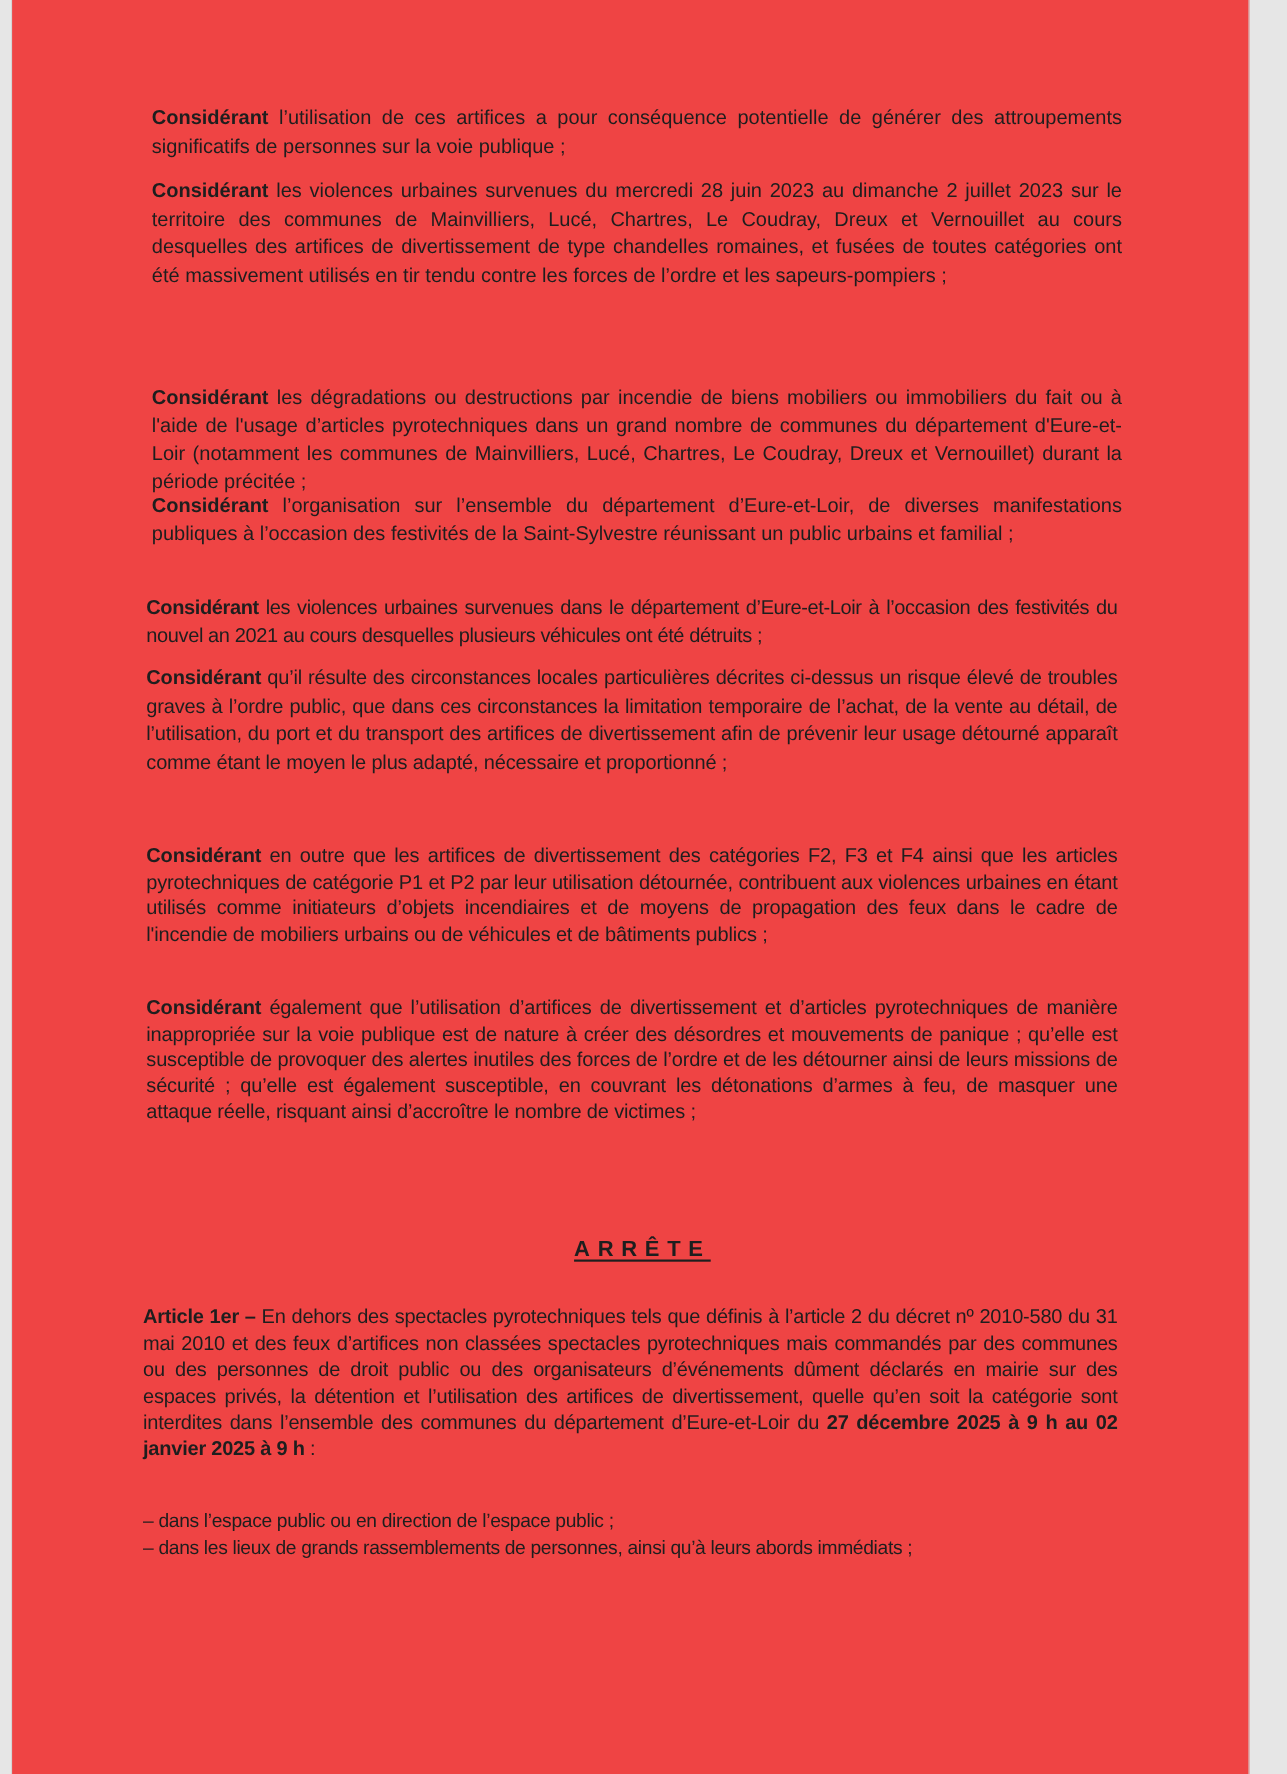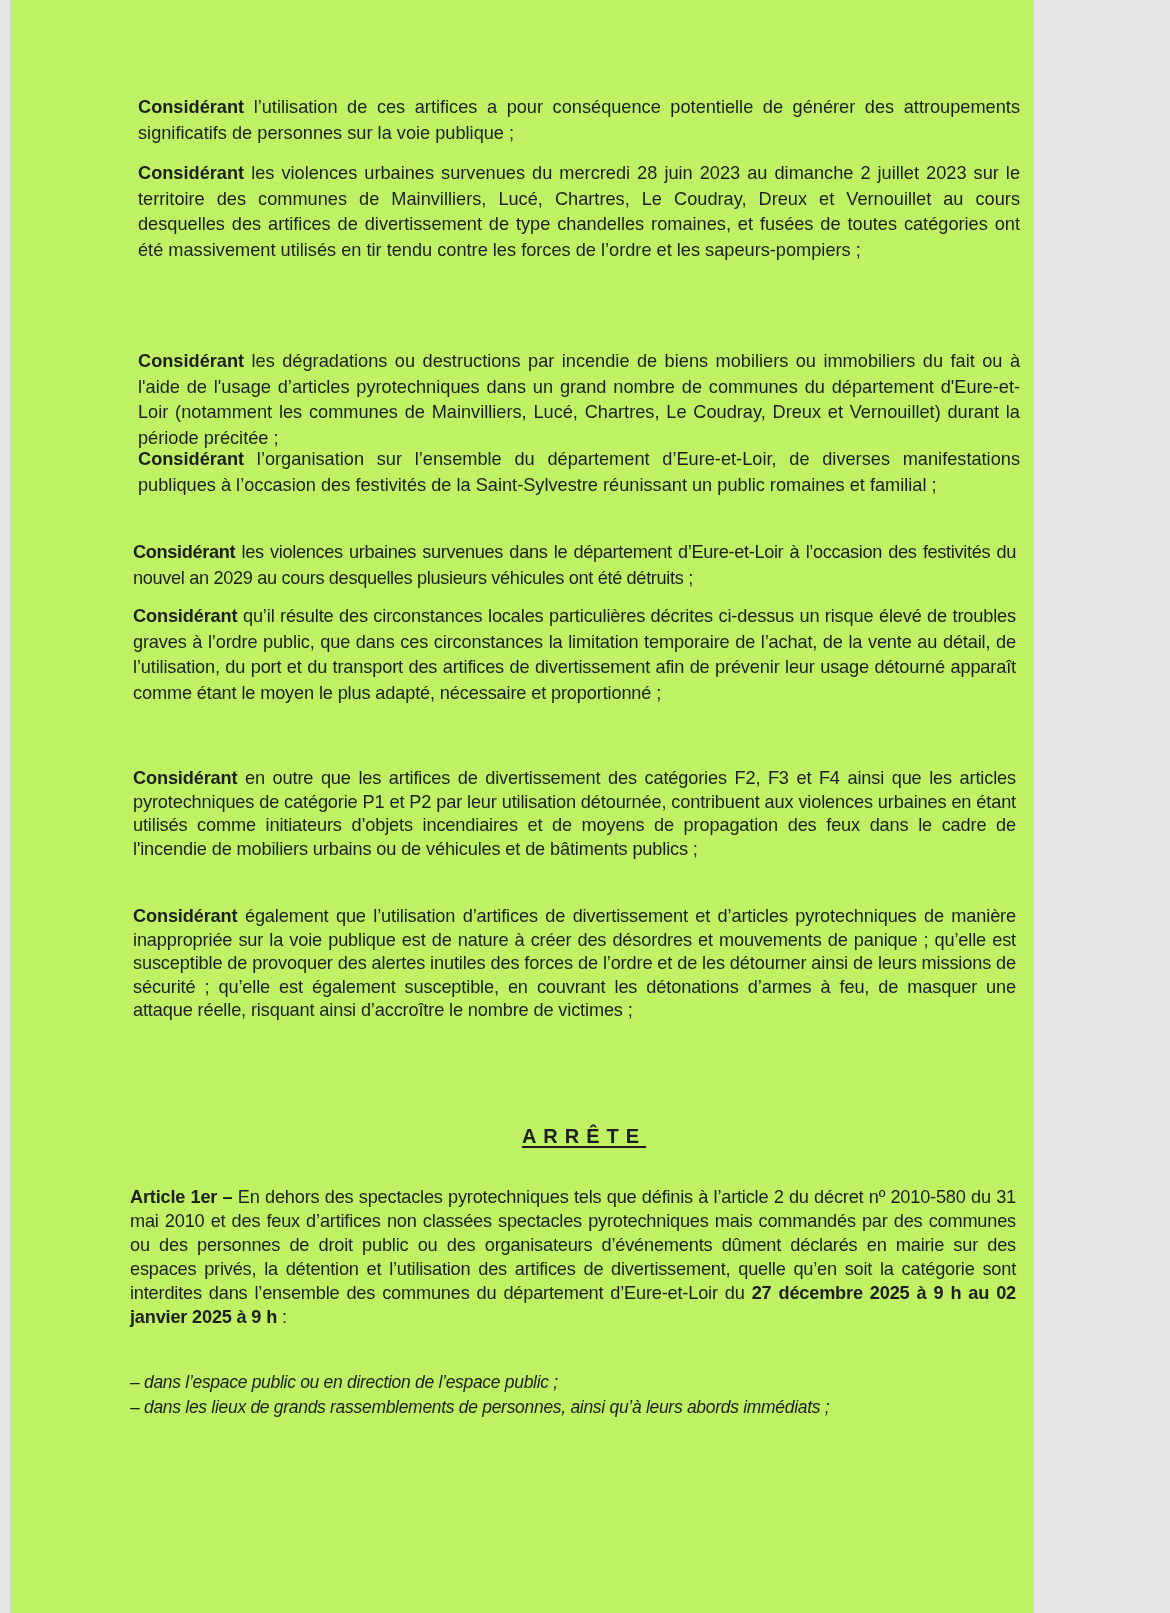--- a/index.html
+++ b/index.html
@@ -3,57 +3,57 @@
 <meta charset="utf-8">
 <style>
   html, body { margin: 0; padding: 0; }
   body {
     width: 1170px; height: 1613px; overflow: hidden;
     background: #e6e6e6;
     font-family: "Liberation Sans", "DejaVu Sans", sans-serif;
     color: #1e1e1e;
   }
   .page {
-    position: absolute; left: 10px; top: 0; width: 1024px; height: 1613px;
-    background: #bef264;
+    position: absolute; left: 10px; top: 0; width: 1126px; height: 1613px;
+    background: #ef4444;
     box-shadow: inset 1px 0 0 #d4d4d4, inset -1px 0 0 #d4d4d4;
   }
   .para {
     position: absolute;
     font-size: 18.2px;
     line-height: 25.5px;
     text-align: justify;
     margin: 0;
   }
   .para b { font-weight: bold; }
   .top { left: 128px; width: 882px; }
   .narrow { left: 123px; width: 883px; letter-spacing: -0.15px; }
   .bottom { left: 120px; width: 886px; letter-spacing: -0.2px; }
   .heading {
     position: absolute; left: 0; width: 1148px; top: 1125px;
     text-align: center; font-weight: bold; font-size: 20px;
     letter-spacing: 7px; text-decoration: underline; text-underline-offset: 3px;
   }
-  .bullets { position: absolute; left: 120px; top: 1370px; font-size: 17.5px; line-height: 25px; letter-spacing: -0.3px; font-style: italic; }
+  .bullets { position: absolute; left: 120px; top: 1370px; font-size: 17.5px; line-height: 25px; letter-spacing: -0.3px; }
   .bullets div { white-space: nowrap; }
 </style>
 </head>
 <body>
 
 <div class="page">
 
   <p class="para top" style="top:95px;"><b>Considérant</b><span> l’utilisation de ces artifices a pour conséquence potentielle de générer des attroupements significatifs de personnes sur la voie publique ;</span></p>
 
   <p class="para top" style="top:161px;"><b>Considérant</b><span> les violences urbaines survenues du mercredi 28 juin 2023 au dimanche 2 juillet 2023 sur le territoire des communes de Mainvilliers, Lucé, Chartres, Le Coudray, Dreux et Vernouillet au cours desquelles des artifices de divertissement de type chandelles romaines, et fusées de toutes catégories ont été massivement utilisés en tir tendu contre les forces de l’ordre et les sapeurs-pompiers ;</span></p>
 
   <p class="para top" style="top:349px;"><b>Considérant</b><span> les dégradations ou destructions par incendie de biens mobiliers ou immobiliers du fait ou à l'aide de l'usage d’articles pyrotechniques dans un grand nombre de communes du département d'Eure-et-Loir (notamment les communes de Mainvilliers, Lucé, Chartres, Le Coudray, Dreux et Vernouillet) durant la période précitée ;</span></p>
 
-  <p class="para top" style="top:447px;"><b>Considérant</b><span> l’organisation sur l’ensemble du département d’Eure-et-Loir, de diverses manifestations publiques à l’occasion des festivités de la Saint-Sylvestre réunissant un public romaines et familial ;</span></p>
+  <p class="para top" style="top:447px;"><b>Considérant</b><span> l’organisation sur l’ensemble du département d’Eure-et-Loir, de diverses manifestations publiques à l’occasion des festivités de la Saint-Sylvestre réunissant un public urbains et familial ;</span></p>
 
-  <p class="para narrow" style="top:540px; letter-spacing:-0.35px;"><b>Considérant</b><span> les violences urbaines survenues dans le département d’Eure-et-Loir à l’occasion des festivités du nouvel an 2029 au cours desquelles plusieurs véhicules ont été détruits ;</span></p>
+  <p class="para narrow" style="top:540px; letter-spacing:-0.35px;"><b>Considérant</b><span> les violences urbaines survenues dans le département d’Eure-et-Loir à l’occasion des festivités du nouvel an 2021 au cours desquelles plusieurs véhicules ont été détruits ;</span></p>
 
   <p class="para narrow" style="top:604px;"><b>Considérant</b><span> qu’il résulte des circonstances locales particulières décrites ci-dessus un risque élevé de troubles graves à l’ordre public, que dans ces circonstances la limitation temporaire de l’achat, de la vente au détail, de l’utilisation, du port et du transport des artifices de divertissement afin de prévenir leur usage détourné apparaît comme étant le moyen le plus adapté, nécessaire et proportionné ;</span></p>
 
   <p class="para narrow" style="top:767px; line-height:23.5px;"><b>Considérant</b><span> en outre que les artifices de divertissement des catégories F2, F3 et F4 ainsi que les articles pyrotechniques de catégorie P1 et P2 par leur utilisation détournée, contribuent aux violences urbaines en étant utilisés comme initiateurs d’objets incendiaires et de moyens de propagation des feux dans le cadre de l'incendie de mobiliers urbains ou de véhicules et de bâtiments publics ;</span></p>
 
   <p class="para narrow" style="top:905px; line-height:23.5px;"><b>Considérant</b><span> également que l’utilisation d’artifices de divertissement et d’articles pyrotechniques de manière inappropriée sur la voie publique est de nature à créer des désordres et mouvements de panique ; qu’elle est susceptible de provoquer des alertes inutiles des forces de l’ordre et de les détourner ainsi de leurs missions de sécurité ; qu’elle est également susceptible, en couvrant les détonations d’armes à feu, de masquer une attaque réelle, risquant ainsi d’accroître le nombre de victimes ;</span></p>
 
 
   <div class="heading">ARRÊTE</div>
 

